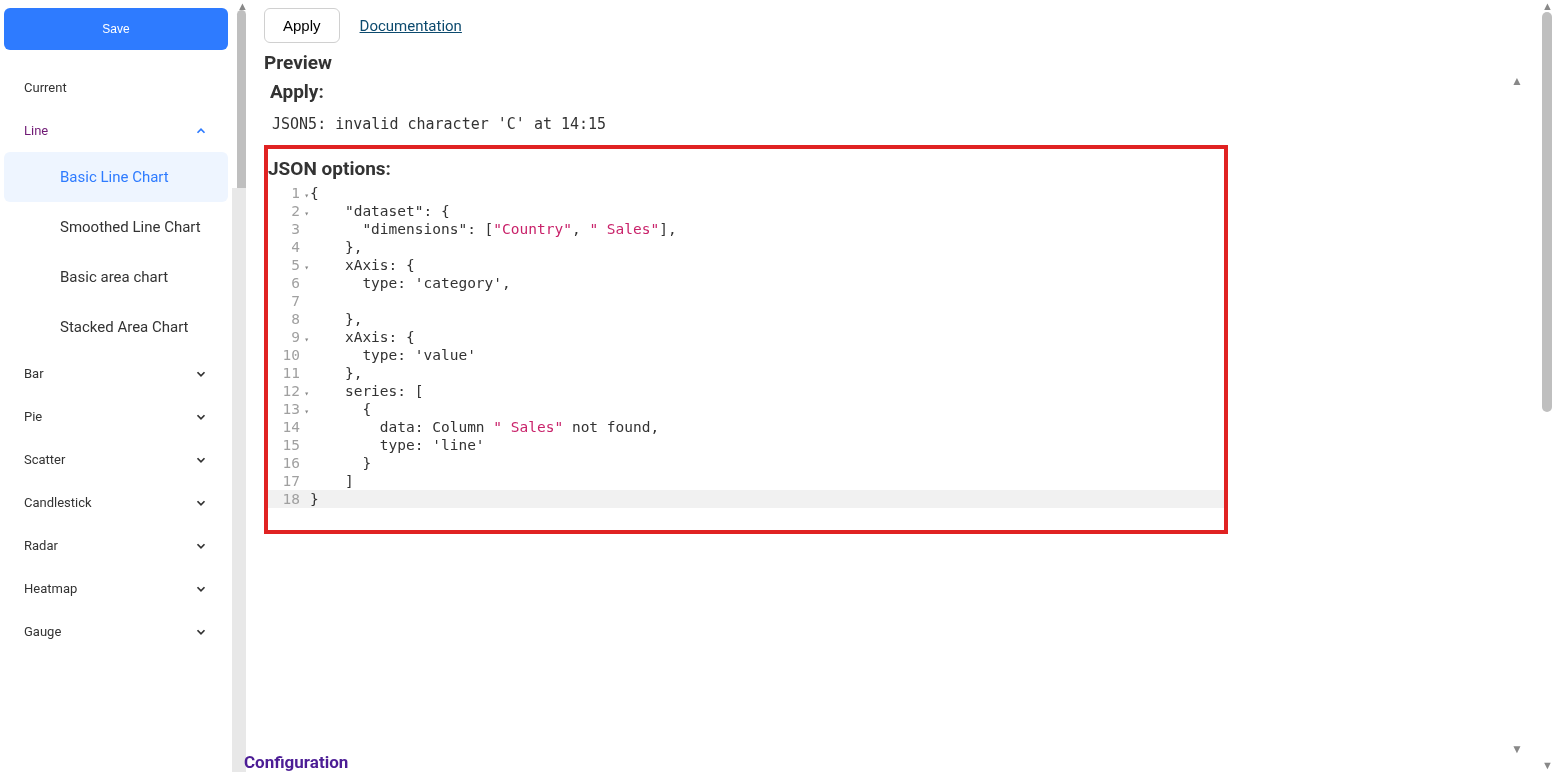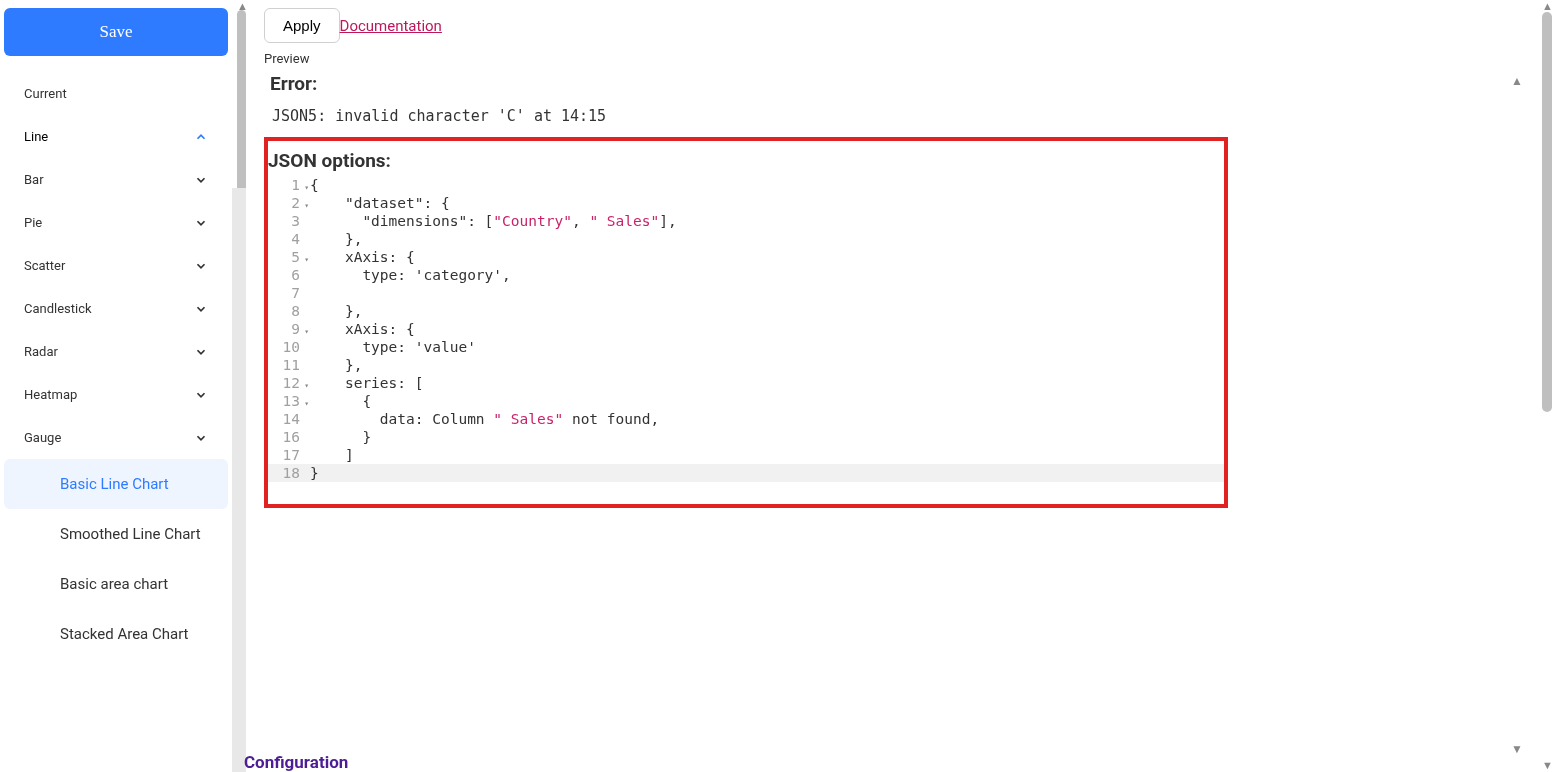--- a/index.html
+++ b/index.html
@@ -19,37 +19,36 @@
   display: flex;
   flex-direction: column;
   background: #fff;
   padding: 8px 4px 0 4px;
 }
 .save-btn {
   background: #2e7bff;
   color: #fff;
   border: none;
   border-radius: 6px;
-  font-size: 17px;
+  font-size: 12px;
   padding: 14px 0;
   margin-bottom: 12px;
   cursor: pointer;
-  font-family: Liberation Serif, serif;
 }
 .side-group { margin-top: 4px; }
 .side-header {
   display: flex;
   align-items: flex-end;
   justify-content: space-between;
   padding: 14px 20px;
   font-size: 13px;
   cursor: pointer;
 }
 .side-header.current { color: #333; }
-.side-header.open { color: #000000; }
+.side-header.open { color: #701a75; }
 .chev { width: 14px; height: 14px; display: inline-block; }
 .chev svg { width: 100%; height: 100%; }
 .side-item {
   padding: 16px 16px 16px 56px;
   font-size: 15px;
   cursor: pointer;
 }
 .side-item.active {
   background: #eef5ff;
   color: #2e7bff;
@@ -92,28 +91,29 @@
 }
 .apply-btn {
   background: #fff;
   border: 1px solid #d0d0d0;
   border-radius: 6px;
   padding: 8px 18px;
   font-size: 15px;
   cursor: pointer;
 }
 .doc-link {
-  color: #be185d;
+  color: #0c4a6e;
   text-decoration: underline;
   font-size: 15px;
   cursor: pointer;
+  margin-left: 20px;
 }
 .preview-title {
-  font-weight: 400;
-  font-size: 13px;
+  font-weight: 700;
+  font-size: 19px;
   margin-bottom: 1px;
 }
 .error-title {
   font-weight: 700;
   font-size: 19px;
   margin: 6px 0 12px 6px;
 }
 .error-msg {
   font-family: "Consolas", "Menlo", monospace;
   font-size: 15px;
@@ -207,86 +207,86 @@
     <div class="side-group">
       <div class="side-header current">
         <span>Current</span>
       </div>
       <div class="side-header open">
         <span>Line</span>
         <span class="chev"><svg viewBox="0 0 24 24" fill="none" stroke="#2e7bff" stroke-width="3">
               <polyline points="6 15 12 9 18 15"></polyline>
             </svg></span>
       </div>
-      <div id="collapsed-groups">
-          <div class="side-header">
-            <span>Bar</span>
-            <span class="chev"><svg viewBox="0 0 24 24" fill="none" stroke="#333" stroke-width="3">
-                <polyline points="6 9 12 15 18 9"></polyline>
-              </svg></span>
-          </div>
-          <div class="side-header">
-            <span>Pie</span>
-            <span class="chev"><svg viewBox="0 0 24 24" fill="none" stroke="#333" stroke-width="3">
-                <polyline points="6 9 12 15 18 9"></polyline>
-              </svg></span>
-          </div>
-          <div class="side-header">
-            <span>Scatter</span>
-            <span class="chev"><svg viewBox="0 0 24 24" fill="none" stroke="#333" stroke-width="3">
-                <polyline points="6 9 12 15 18 9"></polyline>
-              </svg></span>
-          </div>
-          <div class="side-header">
-            <span>Candlestick</span>
-            <span class="chev"><svg viewBox="0 0 24 24" fill="none" stroke="#333" stroke-width="3">
-                <polyline points="6 9 12 15 18 9"></polyline>
-              </svg></span>
-          </div>
-          <div class="side-header">
-            <span>Radar</span>
-            <span class="chev"><svg viewBox="0 0 24 24" fill="none" stroke="#333" stroke-width="3">
-                <polyline points="6 9 12 15 18 9"></polyline>
-              </svg></span>
-          </div>
-          <div class="side-header">
-            <span>Heatmap</span>
-            <span class="chev"><svg viewBox="0 0 24 24" fill="none" stroke="#333" stroke-width="3">
-                <polyline points="6 9 12 15 18 9"></polyline>
-              </svg></span>
-          </div>
-          <div class="side-header">
-            <span>Gauge</span>
-            <span class="chev"><svg viewBox="0 0 24 24" fill="none" stroke="#333" stroke-width="3">
-                <polyline points="6 9 12 15 18 9"></polyline>
-              </svg></span>
-          </div>
-        </div>
       <div id="line-items">
           <div class="side-item active">Basic Line Chart</div>
           <div class="side-item">Smoothed Line Chart</div>
           <div class="side-item">Basic area chart</div>
           <div class="side-item">Stacked Area Chart</div>
         </div>
+      <div id="collapsed-groups">
+          <div class="side-header">
+            <span>Bar</span>
+            <span class="chev"><svg viewBox="0 0 24 24" fill="none" stroke="#333" stroke-width="3">
+                <polyline points="6 9 12 15 18 9"></polyline>
+              </svg></span>
+          </div>
+          <div class="side-header">
+            <span>Pie</span>
+            <span class="chev"><svg viewBox="0 0 24 24" fill="none" stroke="#333" stroke-width="3">
+                <polyline points="6 9 12 15 18 9"></polyline>
+              </svg></span>
+          </div>
+          <div class="side-header">
+            <span>Scatter</span>
+            <span class="chev"><svg viewBox="0 0 24 24" fill="none" stroke="#333" stroke-width="3">
+                <polyline points="6 9 12 15 18 9"></polyline>
+              </svg></span>
+          </div>
+          <div class="side-header">
+            <span>Candlestick</span>
+            <span class="chev"><svg viewBox="0 0 24 24" fill="none" stroke="#333" stroke-width="3">
+                <polyline points="6 9 12 15 18 9"></polyline>
+              </svg></span>
+          </div>
+          <div class="side-header">
+            <span>Radar</span>
+            <span class="chev"><svg viewBox="0 0 24 24" fill="none" stroke="#333" stroke-width="3">
+                <polyline points="6 9 12 15 18 9"></polyline>
+              </svg></span>
+          </div>
+          <div class="side-header">
+            <span>Heatmap</span>
+            <span class="chev"><svg viewBox="0 0 24 24" fill="none" stroke="#333" stroke-width="3">
+                <polyline points="6 9 12 15 18 9"></polyline>
+              </svg></span>
+          </div>
+          <div class="side-header">
+            <span>Gauge</span>
+            <span class="chev"><svg viewBox="0 0 24 24" fill="none" stroke="#333" stroke-width="3">
+                <polyline points="6 9 12 15 18 9"></polyline>
+              </svg></span>
+          </div>
+        </div>
     </div>
   </div>
 
   <div class="sidebar-scroll">
     <div class="arrow up">▲</div>
     <div class="thumb"></div>
     <div class="arrow down">▼</div>
   </div>
 
   <div class="main">
     <div class="top-row">
       <button class="apply-btn">Apply</button>
       <a class="doc-link">Documentation</a>
     </div>
     <div class="preview-title">Preview</div>
-    <div class="error-title">Error:</div>
+    <div class="error-title">Apply:</div>
     <div class="error-msg">JSON5: invalid character 'C' at 14:15</div>
 
     <div class="editor-block">
       <div class="json-title">JSON options:</div>
       <div class="left-stub"></div>
       <div class="editor" id="editor">
           <div class="code-row">
             <div class="gutter">1<span class="fold">▾</span></div>
             <div class="code"><span>{</span></div>
           </div>
@@ -333,20 +333,24 @@
             <div class="gutter">12<span class="fold">▾</span></div>
             <div class="code"><span>    series: [</span></div>
           </div>
           <div class="code-row">
             <div class="gutter">13<span class="fold">▾</span></div>
             <div class="code"><span>      {</span></div>
           </div>
           <div class="code-row">
             <div class="gutter">14</div>
             <div class="code"><span>        data: Column </span><span class="str">" Sales"</span><span> not found,</span></div>
+          </div>
+          <div class="code-row">
+            <div class="gutter">15</div>
+            <div class="code"><span>        type: 'line'</span></div>
           </div>
           <div class="code-row">
             <div class="gutter">16</div>
             <div class="code"><span>      }</span></div>
           </div>
           <div class="code-row">
             <div class="gutter">17</div>
             <div class="code"><span>    ]</span></div>
           </div>
           <div class="code-row active-line">

